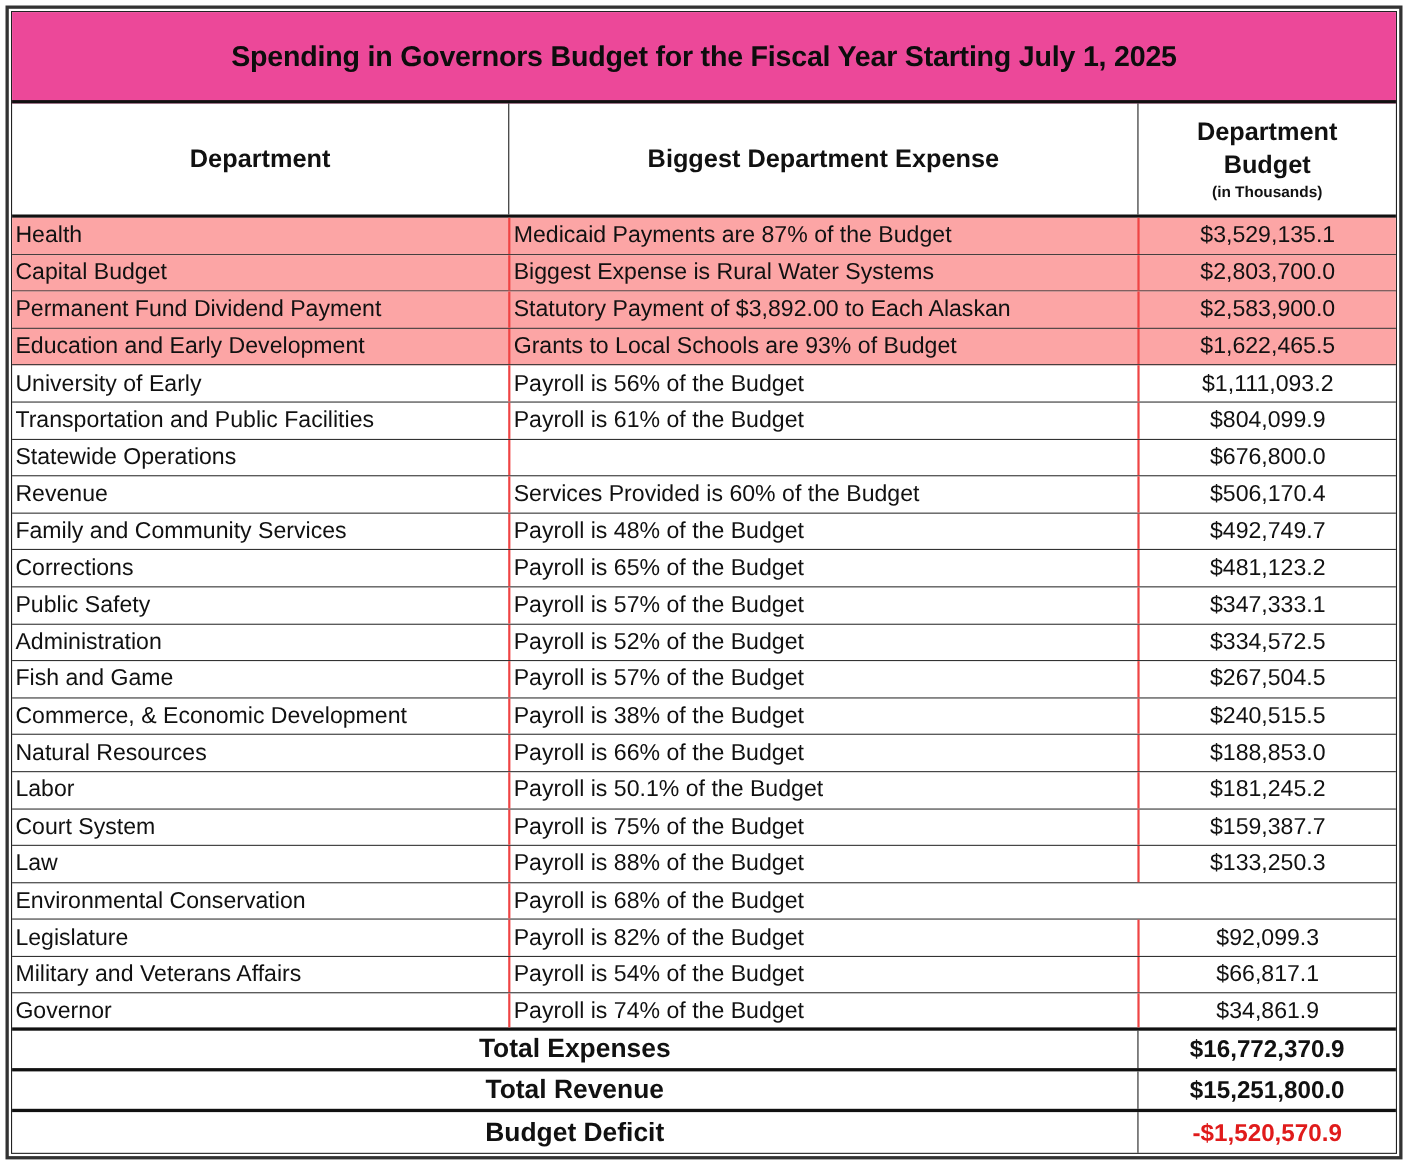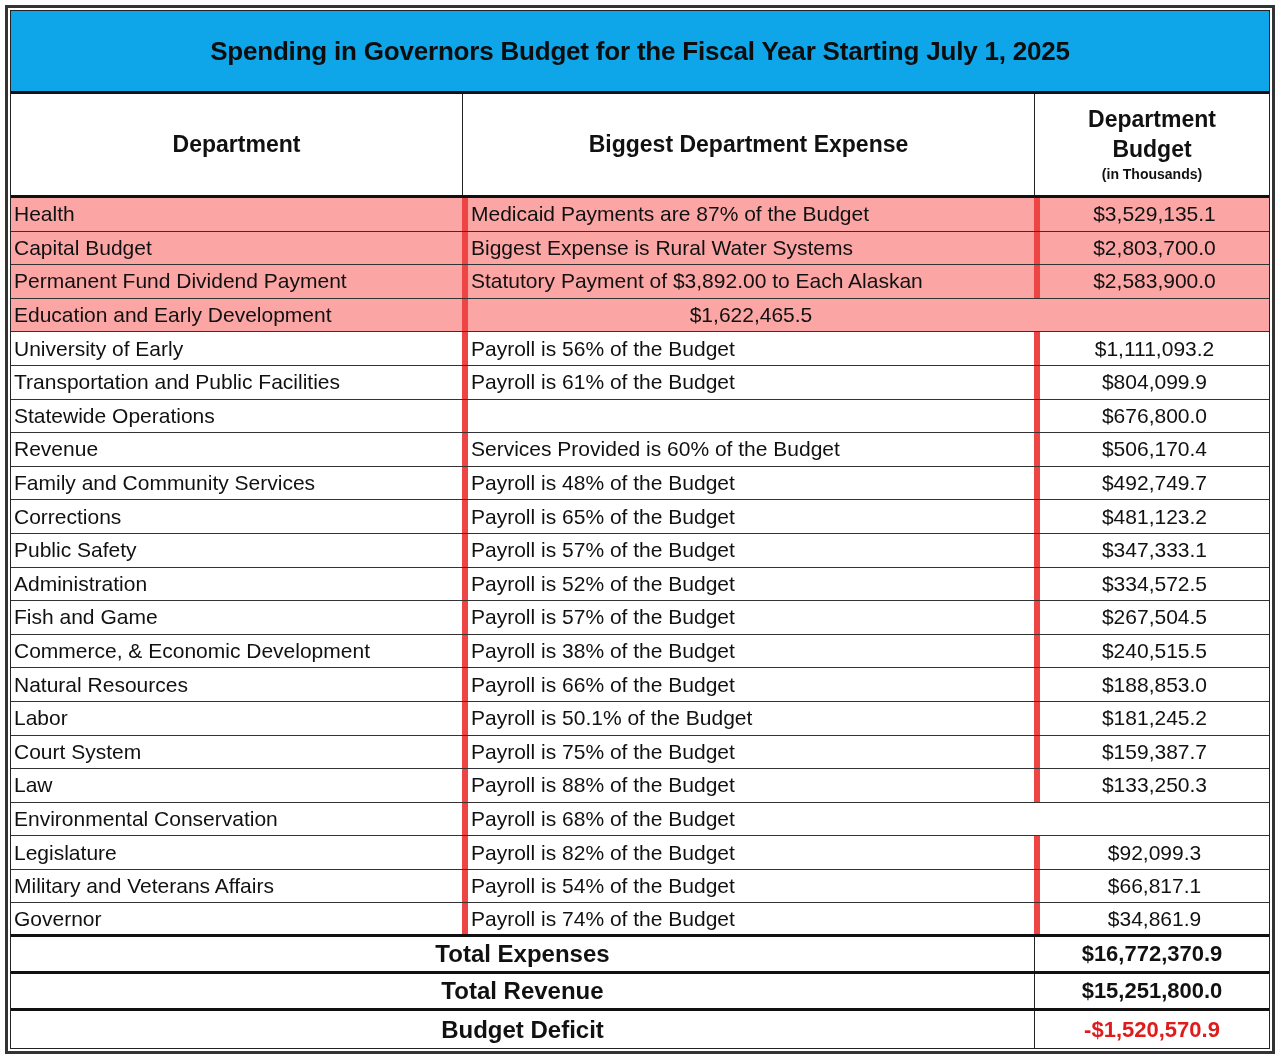--- a/index.html
+++ b/index.html
@@ -7,39 +7,39 @@
          font-family: "Liberation Sans", "DejaVu Sans", sans-serif; color: #111; }
   .frame {
     position: absolute; left: 5px; top: 5px; width: 1264px; height: 1043px;
     border: 3px solid #333; background: #fff;
   }
   .inner {
     position: absolute; left: 2px; top: 2px; right: 2px; bottom: 2px;
     border: 1px solid #222; display: flex; flex-direction: column;
   }
   .title-row {
-    height: 80px; background: #0ea5e9; border-bottom: 3px solid #111;
+    height: 80px; background: #ec4899; border-bottom: 3px solid #111;
     display: flex; align-items: center; justify-content: center;
     font-weight: bold; font-size: 26px; letter-spacing: -0.2px; color: #0d0d0d;
   }
   .grid { display: grid; grid-template-columns: 451px 572px 1fr; }
   .hdr { height: 101px; border-bottom: 3px solid #111; }
   .hdr > div {
     display: flex; flex-direction: column; align-items: center; justify-content: center;
     font-weight: bold; font-size: 23px; text-align: center; line-height: 1.3;
   }
   .hdr > div + div { border-left: 1px solid #222; }
   .hdr .sub { font-size: 14px; font-weight: bold; line-height: 1.4; }
   .row { height: 33.6px; border-bottom: 1px solid #333; box-sizing: border-box; }
   .row.hl { background: #fca5a5; }
   .row > div {
     display: flex; align-items: center; font-size: 21px; white-space: nowrap;
     overflow: hidden; padding-left: 3px; box-sizing: border-box;
   }
-  .row > div + div { border-left: 6px solid #ef4444; }
+  .row > div + div { border-left: 2px solid #ef4444; }
   .row > div.amt { justify-content: center; padding-left: 0; }
   .rows .row:last-child { border-bottom: 3px solid #111; }
   .foot { display: grid; grid-template-columns: 1023px 1fr; box-sizing: border-box; }
   .foot > div {
     display: flex; align-items: center; justify-content: center; font-weight: bold;
   }
   .foot .lbl { font-size: 24px; }
   .foot .val { font-size: 22px; border-left: 1px solid #222; font-family: "Liberation Sans", sans-serif; }
   .foot.f1 { height: 37px; border-bottom: 3px solid #111; }
   .foot.f2 { height: 37px; border-bottom: 3px solid #111; }
@@ -78,20 +78,21 @@
           <div>Biggest Expense is Rural Water Systems</div>
           <div class="amt">$2,803,700.0</div>
         </div>
         <div class="grid row hl">
           <div>Permanent Fund Dividend Payment</div>
           <div>Statutory Payment of $3,892.00 to Each Alaskan</div>
           <div class="amt">$2,583,900.0</div>
         </div>
         <div class="grid row hl">
           <div>Education and Early Development</div>
+          <div>Grants to Local Schools are 93% of Budget</div>
           <div class="amt">$1,622,465.5</div>
         </div>
         <div class="grid row">
           <div>University of Early</div>
           <div>Payroll is 56% of the Budget</div>
           <div class="amt">$1,111,093.2</div>
         </div>
         <div class="grid row">
           <div>Transportation and Public Facilities</div>
           <div>Payroll is 61% of the Budget</div>

